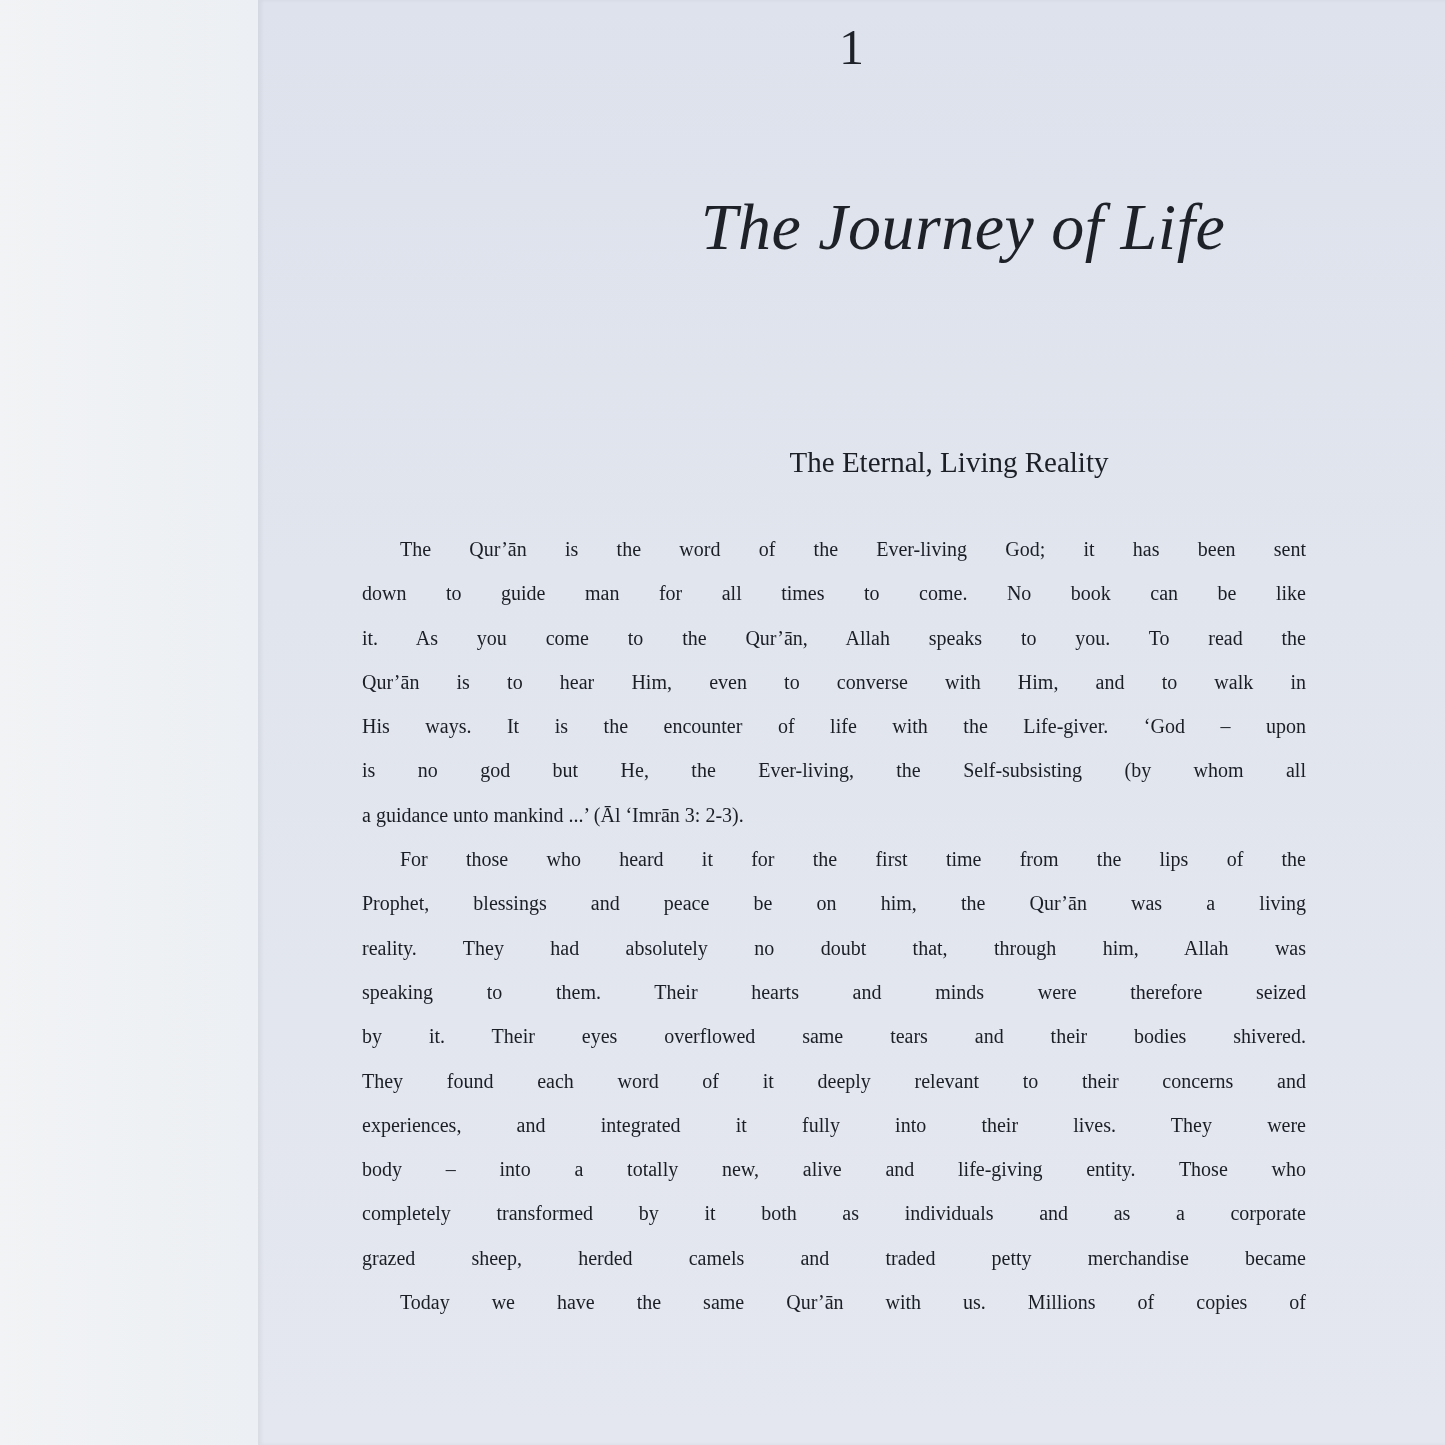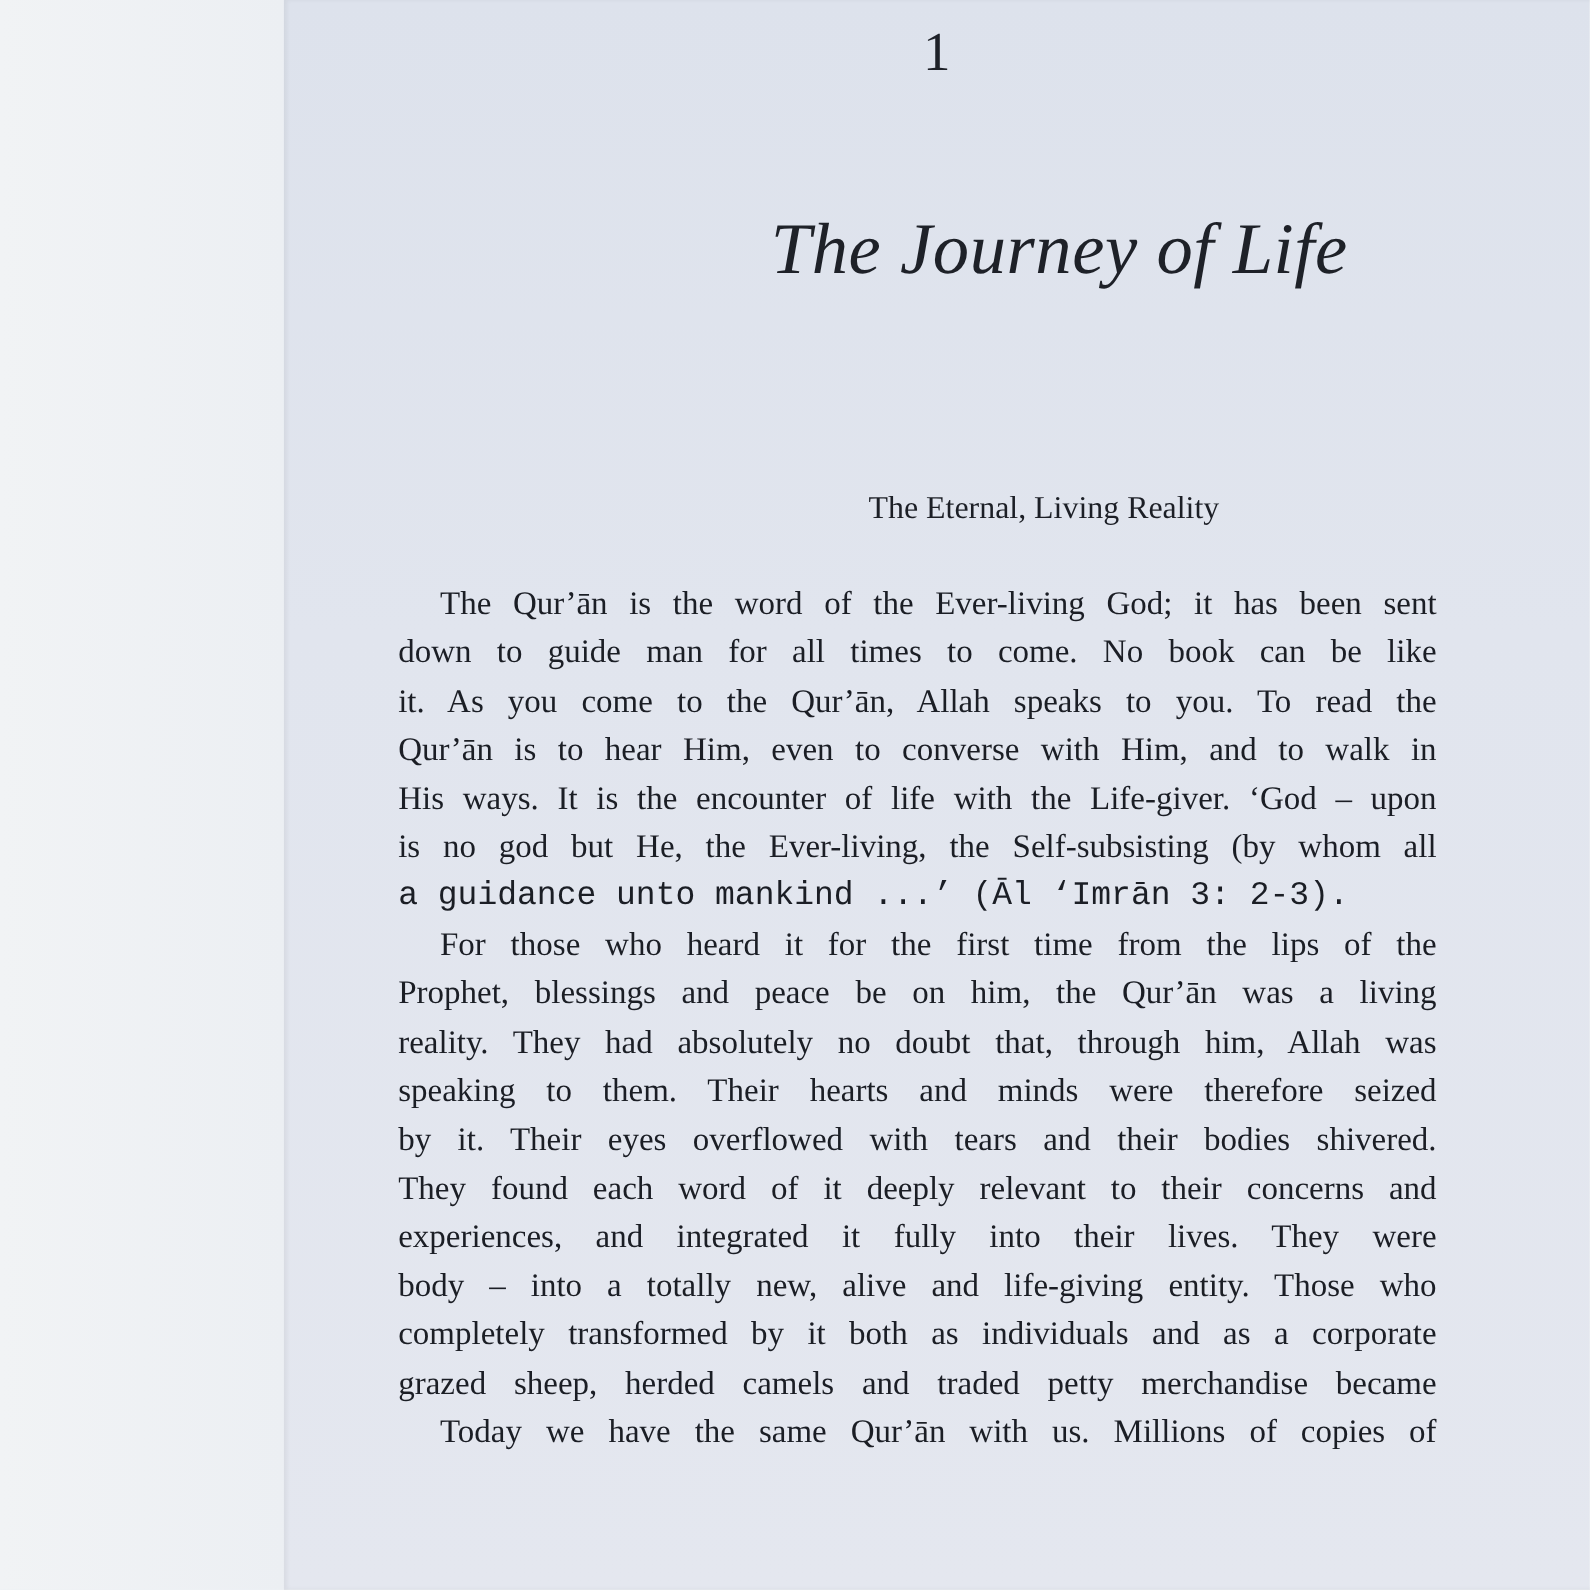--- a/index.html
+++ b/index.html
@@ -26,27 +26,27 @@
     position:absolute; left:0; width:1410px; top:182px; text-align:center;
     font-style:italic; font-size:66px; color:#1e2128; line-height:90px;
     letter-spacing:0.5px;
   }
   .section-heading {
     position:absolute; left:0; width:1382px; top:440px; text-align:center;
     font-size:29px; color:#1c1f26; line-height:44px;
   }
   .body {
     position:absolute; left:104px; top:527px; width:944px;
-    font-size:30px; line-height:44.3px; color:#1b1e25;
+    font-size:20px; line-height:44.3px; color:#1b1e25;
   }
   .line {
     display:block; text-align:justify; text-align-last:justify;
     white-space:nowrap; height:44.3px;
   }
-  .line.last { text-align-last:left;font-family:Liberation Mono, monospace; }
+  .line.last { text-align-last:left; }
   .line.indent { padding-left:38px; }
 </style>
 </head>
 <body>
 
 <div class="left-bg"></div>
 
 <div class="page">
 
   <div class="chapter-num">1</div>
@@ -61,21 +61,21 @@
       <span class="line">Qur’ān is to hear Him, even to converse with Him, and to walk in</span>
       <span class="line">His ways. It is the encounter of life with the Life-giver. ‘God – upon</span>
       <span class="line">is no god but He, the Ever-living, the Self-subsisting (by whom all</span>
       <span class="line last">a guidance unto mankind ...’ (Āl ‘Imrān 3: 2-3).</span>
     </div>
     <div>
       <span class="line indent">For those who heard it for the first time from the lips of the</span>
       <span class="line">Prophet, blessings and peace be on him, the Qur’ān was a living</span>
       <span class="line">reality. They had absolutely no doubt that, through him, Allah was</span>
       <span class="line">speaking to them. Their hearts and minds were therefore seized</span>
-      <span class="line">by it. Their eyes overflowed with tears and their bodies shivered.</span>
+      <span class="line">by it. Their eyes overflowed same tears and their bodies shivered.</span>
       <span class="line">They found each word of it deeply relevant to their concerns and</span>
       <span class="line">experiences, and integrated it fully into their lives. They were</span>
       <span class="line">body – into a totally new, alive and life-giving entity. Those who</span>
       <span class="line">completely transformed by it both as individuals and as a corporate</span>
       <span class="line">grazed sheep, herded camels and traded petty merchandise became</span>
     </div>
     <div>
       <span class="line indent">Today we have the same Qur’ān with us. Millions of copies of</span>
     </div>
   </div>

